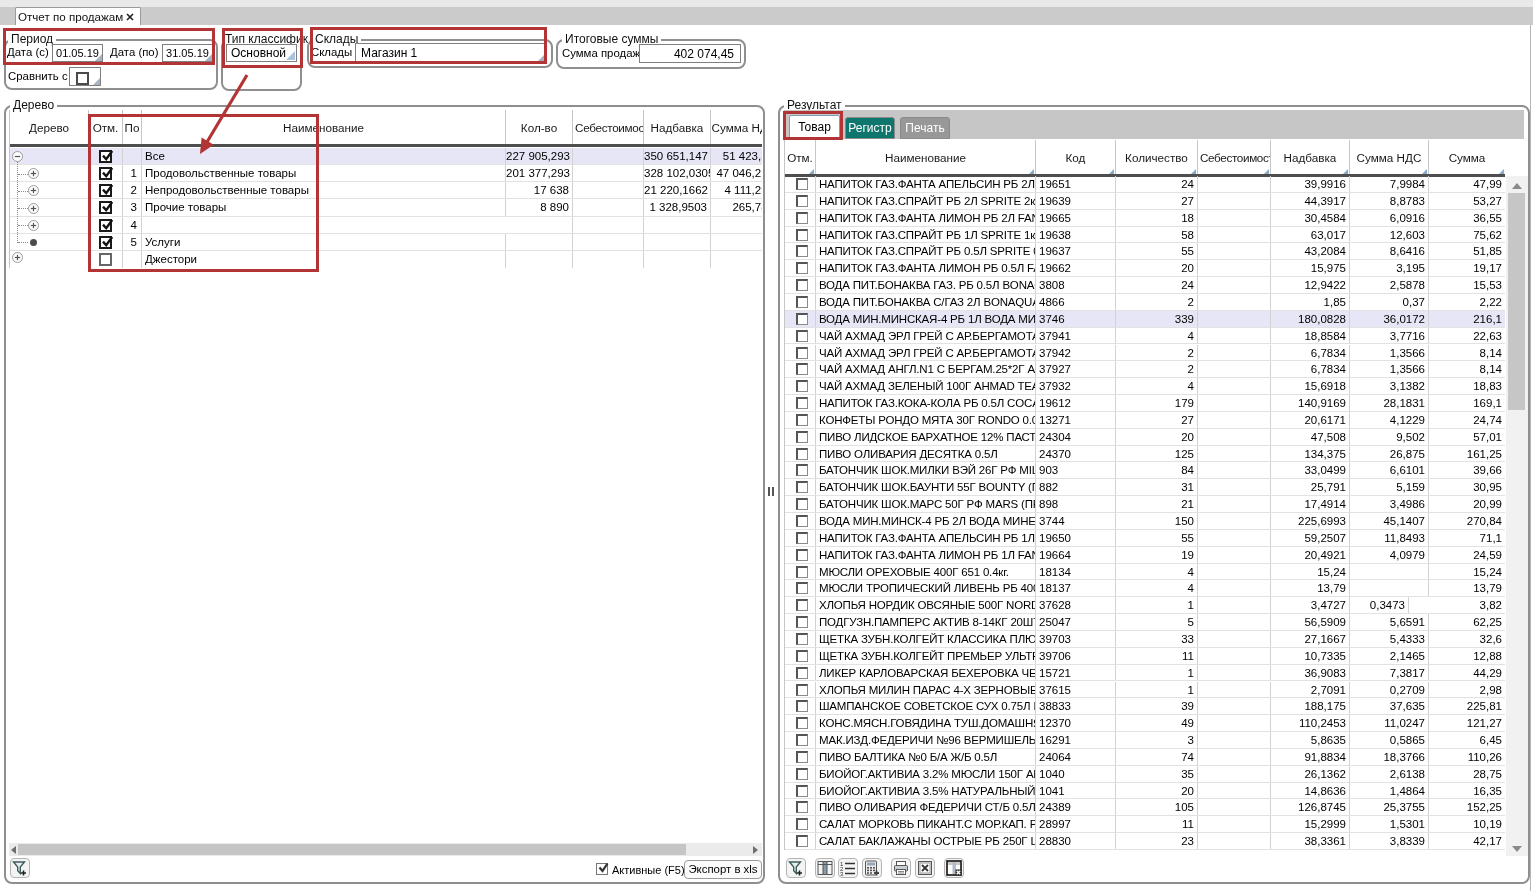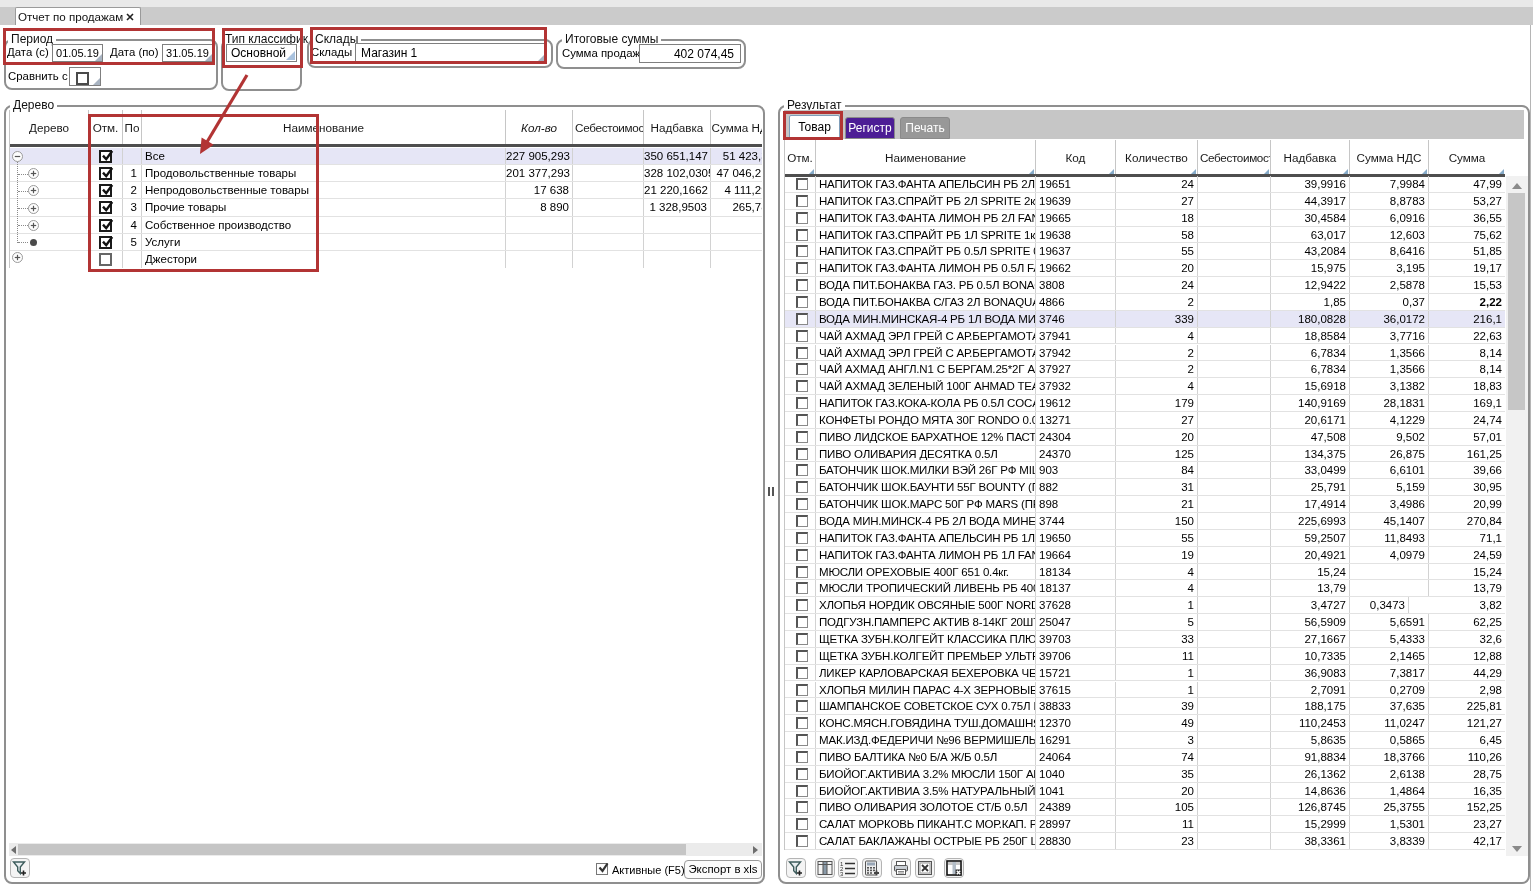--- a/index.html
+++ b/index.html
@@ -52,21 +52,21 @@
 <div class="gbl" style="left:562px;top:32px;">Итоговые суммы</div>
 <div class="lbl" style="left:562px;top:47px;">Сумма продаж</div>
 <div class="inp" style="left:639px;top:44px;width:102px;height:19px;line-height:18px;text-align:right;padding-right:6px;">402 074,45</div>
 <div class="gb" style="left:4px;top:105px;width:761px;height:779px;"></div>
 <div class="gbl" style="left:10px;top:98px;">Дерево</div>
 <div class="ab" style="left:9px;top:110px;width:753px;height:158px;overflow:hidden;border-left:1px solid #c6c6c6;">
 <div class="hc" style="left:0px;width:79px;height:34px;">Дерево</div>
 <div class="hc" style="left:79px;width:34px;height:34px;">Отм.</div>
 <div class="hc" style="left:113px;width:19px;height:34px;">По</div>
 <div class="hc" style="left:132px;width:364px;height:34px;">Наименование</div>
-<div class="hc" style="left:496px;width:67px;height:34px;font-style:italic;">Кол-во</div>
+<div class="hc" style="left:496px;width:67px;height:34px;">Кол-во</div>
 <div class="hc" style="left:563px;width:71px;height:34px;justify-content:flex-start;padding-left:2px;letter-spacing:-0.3px;">Себестоимость</div>
 <div class="hc" style="left:634px;width:67px;height:34px;">Надбавка</div>
 <div class="hc" style="left:701px;width:67px;height:34px;">Сумма НДС</div>
 <div class="ab" style="left:0;top:34px;width:753px;height:3px;background:#4e4e4e;"></div>
 <div class="row" style="left:0;top:37.5px;width:753px;height:17.3px;background:#e6e6f6;">
 <div class="cell" style="left:0px;width:79px;"></div>
 <div class="cell" style="left:79px;width:34px;"></div>
 <div class="cell" style="left:113px;width:19px;"></div>
 <div class="cell txt" style="left:132px;width:364px;">Все</div>
 <div class="cell num" style="left:496px;width:67px;">227 905,293</div>
@@ -120,21 +120,20 @@
 <div class="cbk" style="left:89px;top:2px;"></div>
 <svg class="ab" style="left:90px;top:1px;" width="14" height="14">
         <path d="M3 6.6 l3.2 3.6 l6 -8.2" stroke="#111" stroke-width="2.4" fill="none"></path>
       </svg>
 <div class="ab" style="left:107px;top:2px;width:20px;text-align:right;font-size:11.5px;">3</div>
 </div>
 <div class="row" style="left:0;top:106.7px;width:753px;height:17.3px;">
 <div class="cell" style="left:0px;width:79px;"></div>
 <div class="cell" style="left:79px;width:34px;"></div>
 <div class="cell" style="left:113px;width:19px;"></div>
-<div class="cell txt" style="left:132px;width:364px;">Собственное производство</div>
 <div class="cell num" style="left:496px;width:67px;"></div>
 <div class="cell" style="left:563px;width:71px;"></div>
 <div class="cell num" style="left:634px;width:67px;"></div>
 <div class="cell num" style="left:701px;width:67px;"></div>
 <div class="cbk" style="left:89px;top:2px;"></div>
 <svg class="ab" style="left:90px;top:1px;" width="14" height="14">
         <path d="M3 6.6 l3.2 3.6 l6 -8.2" stroke="#111" stroke-width="2.4" fill="none"></path>
       </svg>
 <div class="ab" style="left:107px;top:2px;width:20px;text-align:right;font-size:11.5px;">4</div>
 </div>
@@ -214,21 +213,21 @@
 <svg class="ab" style="left:597px;top:861px" width="13" height="13">
     <path d="M2.5 6.5l3 3.4 5-7.4" stroke="#333" stroke-width="2.2" fill="none"></path>
   </svg>
 <div class="lbl" style="left:612px;top:864px;font-size:11px;">Активные (F5)</div>
 <div class="ab" style="left:684px;top:860px;width:78px;height:19px;border:1px solid #9a9a9a;border-radius:4px;background:#fbfbfb;font-size:11.4px;text-align:center;line-height:17px;">Экспорт в xls</div>
 <div class="ab" style="left:768px;top:487px;width:2px;height:9px;background:#555;"></div>
 <div class="ab" style="left:772px;top:487px;width:2px;height:9px;background:#555;"></div>
 <div class="gb" style="left:778px;top:105px;width:752px;height:779px;"></div>
 <div class="gbl" style="left:784px;top:98px;">Результат</div>
 <div class="ab" style="left:784px;top:110px;width:740px;height:29px;background:#c6c6c6;"></div>
-<div class="ab" style="left:845px;top:117px;width:50px;height:22px;background:#4c1d95;border:1px solid #8a8a8a;border-radius:3px 3px 0 0;color:#fff;font-size:12px;text-align:center;line-height:20px;">Регистр</div>
+<div class="ab" style="left:845px;top:117px;width:50px;height:22px;background:#0f766e;border:1px solid #8a8a8a;border-radius:3px 3px 0 0;color:#fff;font-size:12px;text-align:center;line-height:20px;">Регистр</div>
 <div class="ab" style="left:900px;top:117px;width:50px;height:22px;background:#989898;border:1px solid #8a8a8a;border-radius:3px 3px 0 0;color:#fff;font-size:12px;text-align:center;line-height:20px;">Печать</div>
 <div class="ab" style="left:789px;top:115px;width:51px;height:24px;background:#fff;border:1px solid #7f9db9;border-radius:2px 2px 0 0;font-size:12px;text-align:center;line-height:22px;">Товар</div>
 <div class="ab" style="left:784px;top:140px;width:721px;height:710px;overflow:hidden;border-left:1px solid #c6c6c6;">
 <div class="hc" style="left:0px;width:31px;height:34px;">Отм.<div class="tri"></div></div>
 <div class="hc" style="left:31px;width:220px;height:34px;">Наименование<div class="tri"></div></div>
 <div class="hc" style="left:251px;width:80px;height:34px;">Код<div class="tri"></div></div>
 <div class="hc" style="left:331px;width:82px;height:34px;">Количество<div class="tri"></div></div>
 <div class="hc" style="left:413px;width:73px;height:34px;justify-content:flex-start;padding-left:2px;letter-spacing:-0.35px;">Себестоимость<div class="tri"></div></div>
 <div class="hc" style="left:486px;width:79px;height:34px;">Надбавка<div class="tri"></div></div>
 <div class="hc" style="left:565px;width:79px;height:34px;">Сумма НДС<div class="tri"></div></div>
@@ -312,21 +311,21 @@
 <div class="ab" style="left:11px;top:2px;width:12px;height:12px;border:1px solid #8a8a8a;border-top:2px solid #555;border-left:2px solid #555;background:#fff;"></div>
 </div>
 <div class="row" style="left:0;top:153.95px;width:721px;height:16.85px;">
 <div class="cell" style="left:0px;width:31px;"></div>
 <div class="cell txtc" style="left:31px;width:220px;">ВОДА ПИТ.БОНАКВА С/ГАЗ 2Л BONAQUA</div>
 <div class="cell txt" style="left:251px;width:80px;">4866</div>
 <div class="cell num" style="left:331px;width:82px;">2</div>
 <div class="cell" style="left:413px;width:73px;"></div>
 <div class="cell num" style="left:486px;width:79px;">1,85</div>
 <div class="cell num" style="left:565px;width:79px;">0,37</div>
-<div class="cell num" style="left:644px;width:77px;font-weight:bold;">2,22</div>
+<div class="cell num" style="left:644px;width:77px;">2,22</div>
 <div class="ab" style="left:11px;top:2px;width:12px;height:12px;border:1px solid #8a8a8a;border-top:2px solid #555;border-left:2px solid #555;background:#fff;"></div>
 </div>
 <div class="row" style="left:0;top:170.80px;width:721px;height:16.85px;background:#e6e6f6;">
 <div class="cell" style="left:0px;width:31px;"></div>
 <div class="cell txtc" style="left:31px;width:220px;">ВОДА МИН.МИНСКАЯ-4 РБ 1Л ВОДА МИНЕР</div>
 <div class="cell txt" style="left:251px;width:80px;">3746</div>
 <div class="cell num" style="left:331px;width:82px;">339</div>
 <div class="cell" style="left:413px;width:73px;"></div>
 <div class="cell num" style="left:486px;width:79px;">180,0828</div>
 <div class="cell num" style="left:565px;width:79px;">36,0172</div>
@@ -636,38 +635,38 @@
 <div class="cell txt" style="left:251px;width:80px;">1041</div>
 <div class="cell num" style="left:331px;width:82px;">20</div>
 <div class="cell" style="left:413px;width:73px;"></div>
 <div class="cell num" style="left:486px;width:79px;">14,8636</div>
 <div class="cell num" style="left:565px;width:79px;">1,4864</div>
 <div class="cell num" style="left:644px;width:77px;">16,35</div>
 <div class="ab" style="left:11px;top:2px;width:12px;height:12px;border:1px solid #8a8a8a;border-top:2px solid #555;border-left:2px solid #555;background:#fff;"></div>
 </div>
 <div class="row" style="left:0;top:659.45px;width:721px;height:16.85px;">
 <div class="cell" style="left:0px;width:31px;"></div>
-<div class="cell txtc" style="left:31px;width:220px;">ПИВО ОЛИВАРИЯ ЗОЛОТОЕ СТ/Б 0.5Л</div>
+<div class="cell txtc" style="left:31px;width:220px;">ПИВО ОЛИВАРИЯ ФЕДЕРИЧИ СТ/Б 0.5Л</div>
 <div class="cell txt" style="left:251px;width:80px;">24389</div>
 <div class="cell num" style="left:331px;width:82px;">105</div>
 <div class="cell" style="left:413px;width:73px;"></div>
 <div class="cell num" style="left:486px;width:79px;">126,8745</div>
 <div class="cell num" style="left:565px;width:79px;">25,3755</div>
 <div class="cell num" style="left:644px;width:77px;">152,25</div>
 <div class="ab" style="left:11px;top:2px;width:12px;height:12px;border:1px solid #8a8a8a;border-top:2px solid #555;border-left:2px solid #555;background:#fff;"></div>
 </div>
 <div class="row" style="left:0;top:676.30px;width:721px;height:16.85px;">
 <div class="cell" style="left:0px;width:31px;"></div>
 <div class="cell txtc" style="left:31px;width:220px;">САЛАТ МОРКОВЬ ПИКАНТ.С МОР.КАП. РЕ</div>
 <div class="cell txt" style="left:251px;width:80px;">28997</div>
 <div class="cell num" style="left:331px;width:82px;">11</div>
 <div class="cell" style="left:413px;width:73px;"></div>
 <div class="cell num" style="left:486px;width:79px;">15,2999</div>
 <div class="cell num" style="left:565px;width:79px;">1,5301</div>
-<div class="cell num" style="left:644px;width:77px;">23,27</div>
+<div class="cell num" style="left:644px;width:77px;">10,19</div>
 <div class="ab" style="left:11px;top:2px;width:12px;height:12px;border:1px solid #8a8a8a;border-top:2px solid #555;border-left:2px solid #555;background:#fff;"></div>
 </div>
 <div class="row" style="left:0;top:693.15px;width:721px;height:16.85px;">
 <div class="cell" style="left:0px;width:31px;"></div>
 <div class="cell txtc" style="left:31px;width:220px;">САЛАТ БАКЛАЖАНЫ ОСТРЫЕ РБ 250Г LE</div>
 <div class="cell txt" style="left:251px;width:80px;">28830</div>
 <div class="cell num" style="left:331px;width:82px;">23</div>
 <div class="cell" style="left:413px;width:73px;"></div>
 <div class="cell num" style="left:486px;width:79px;">38,3361</div>
 <div class="cell num" style="left:565px;width:79px;">3,8339</div>

